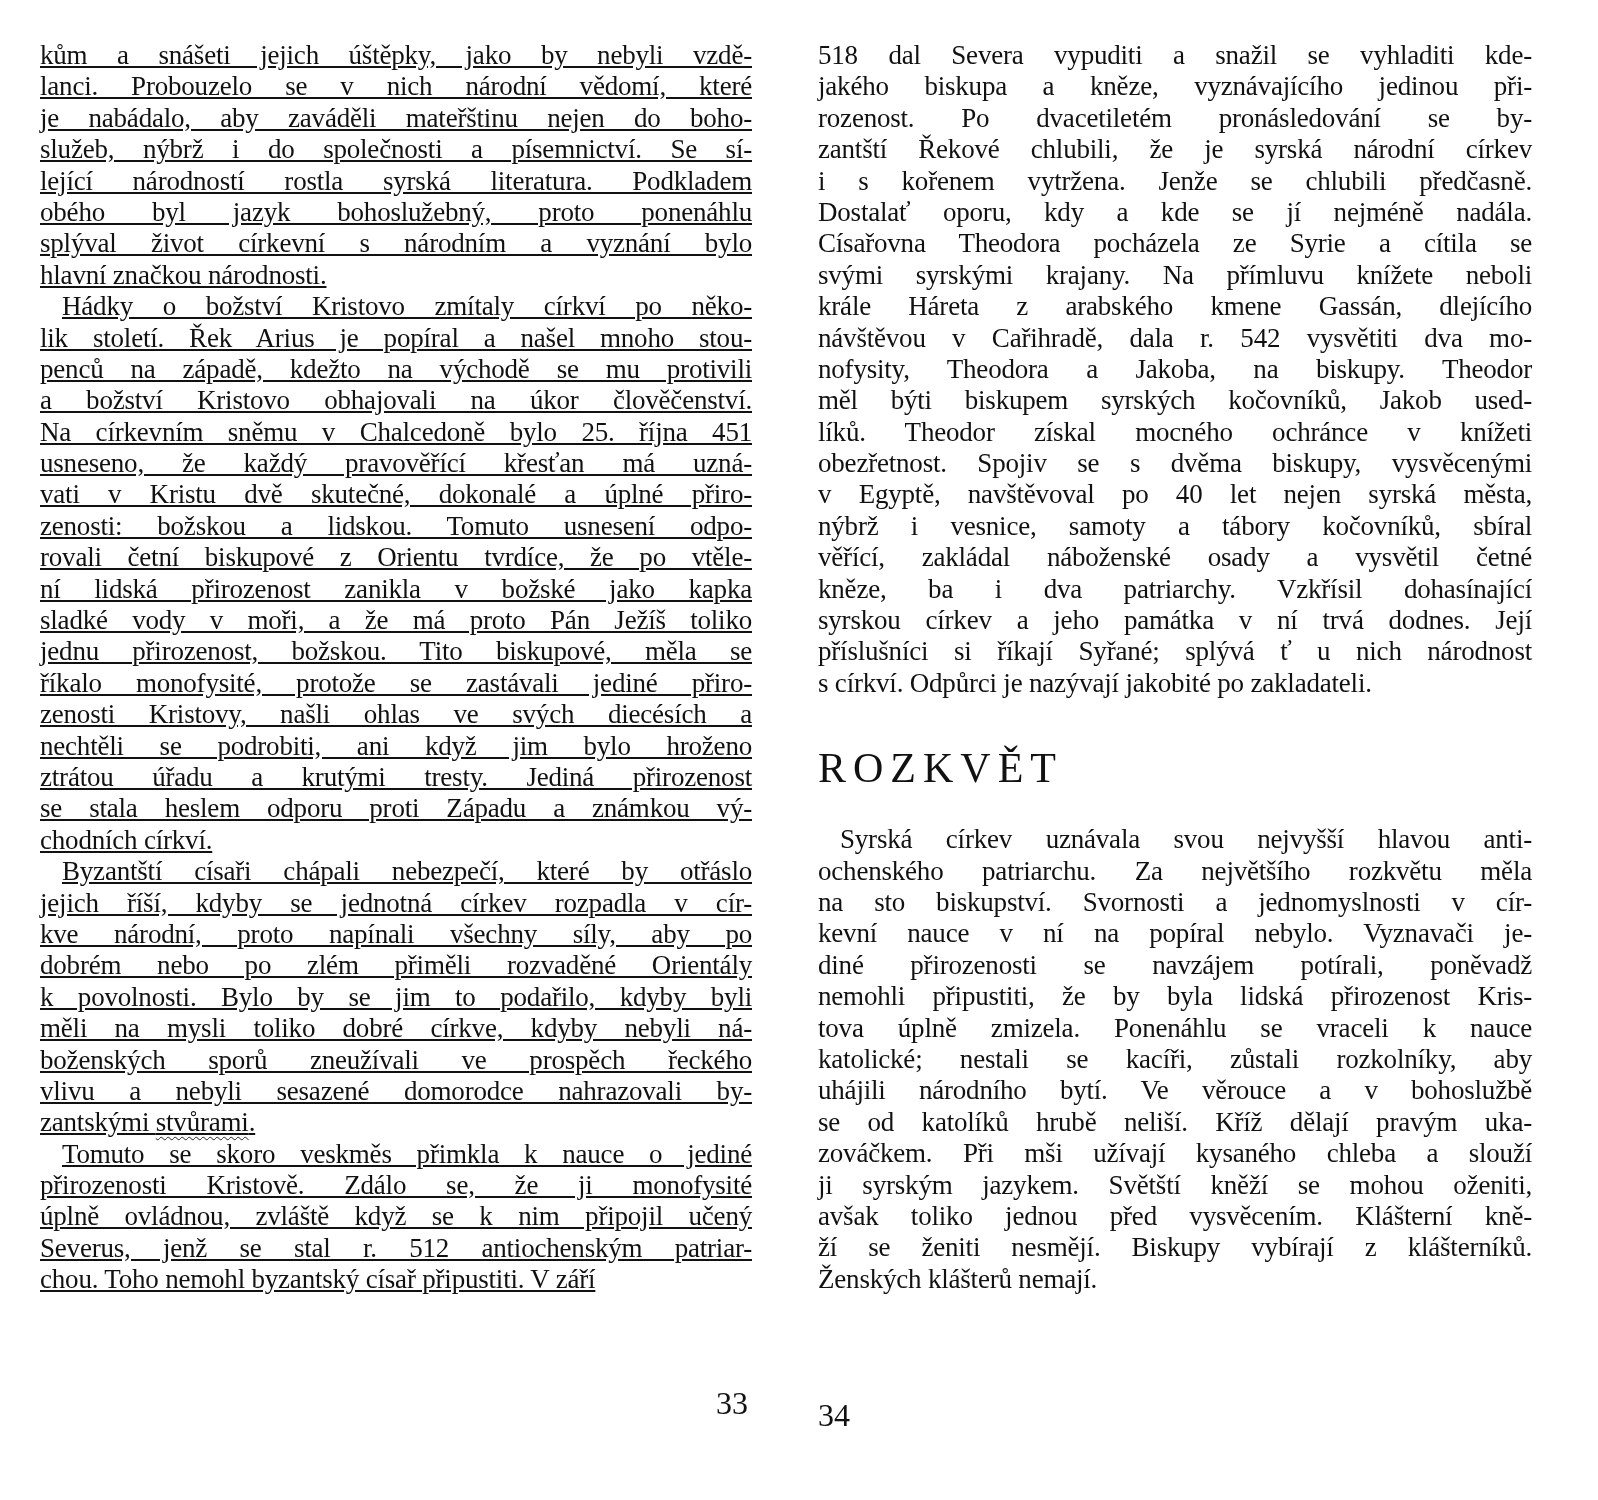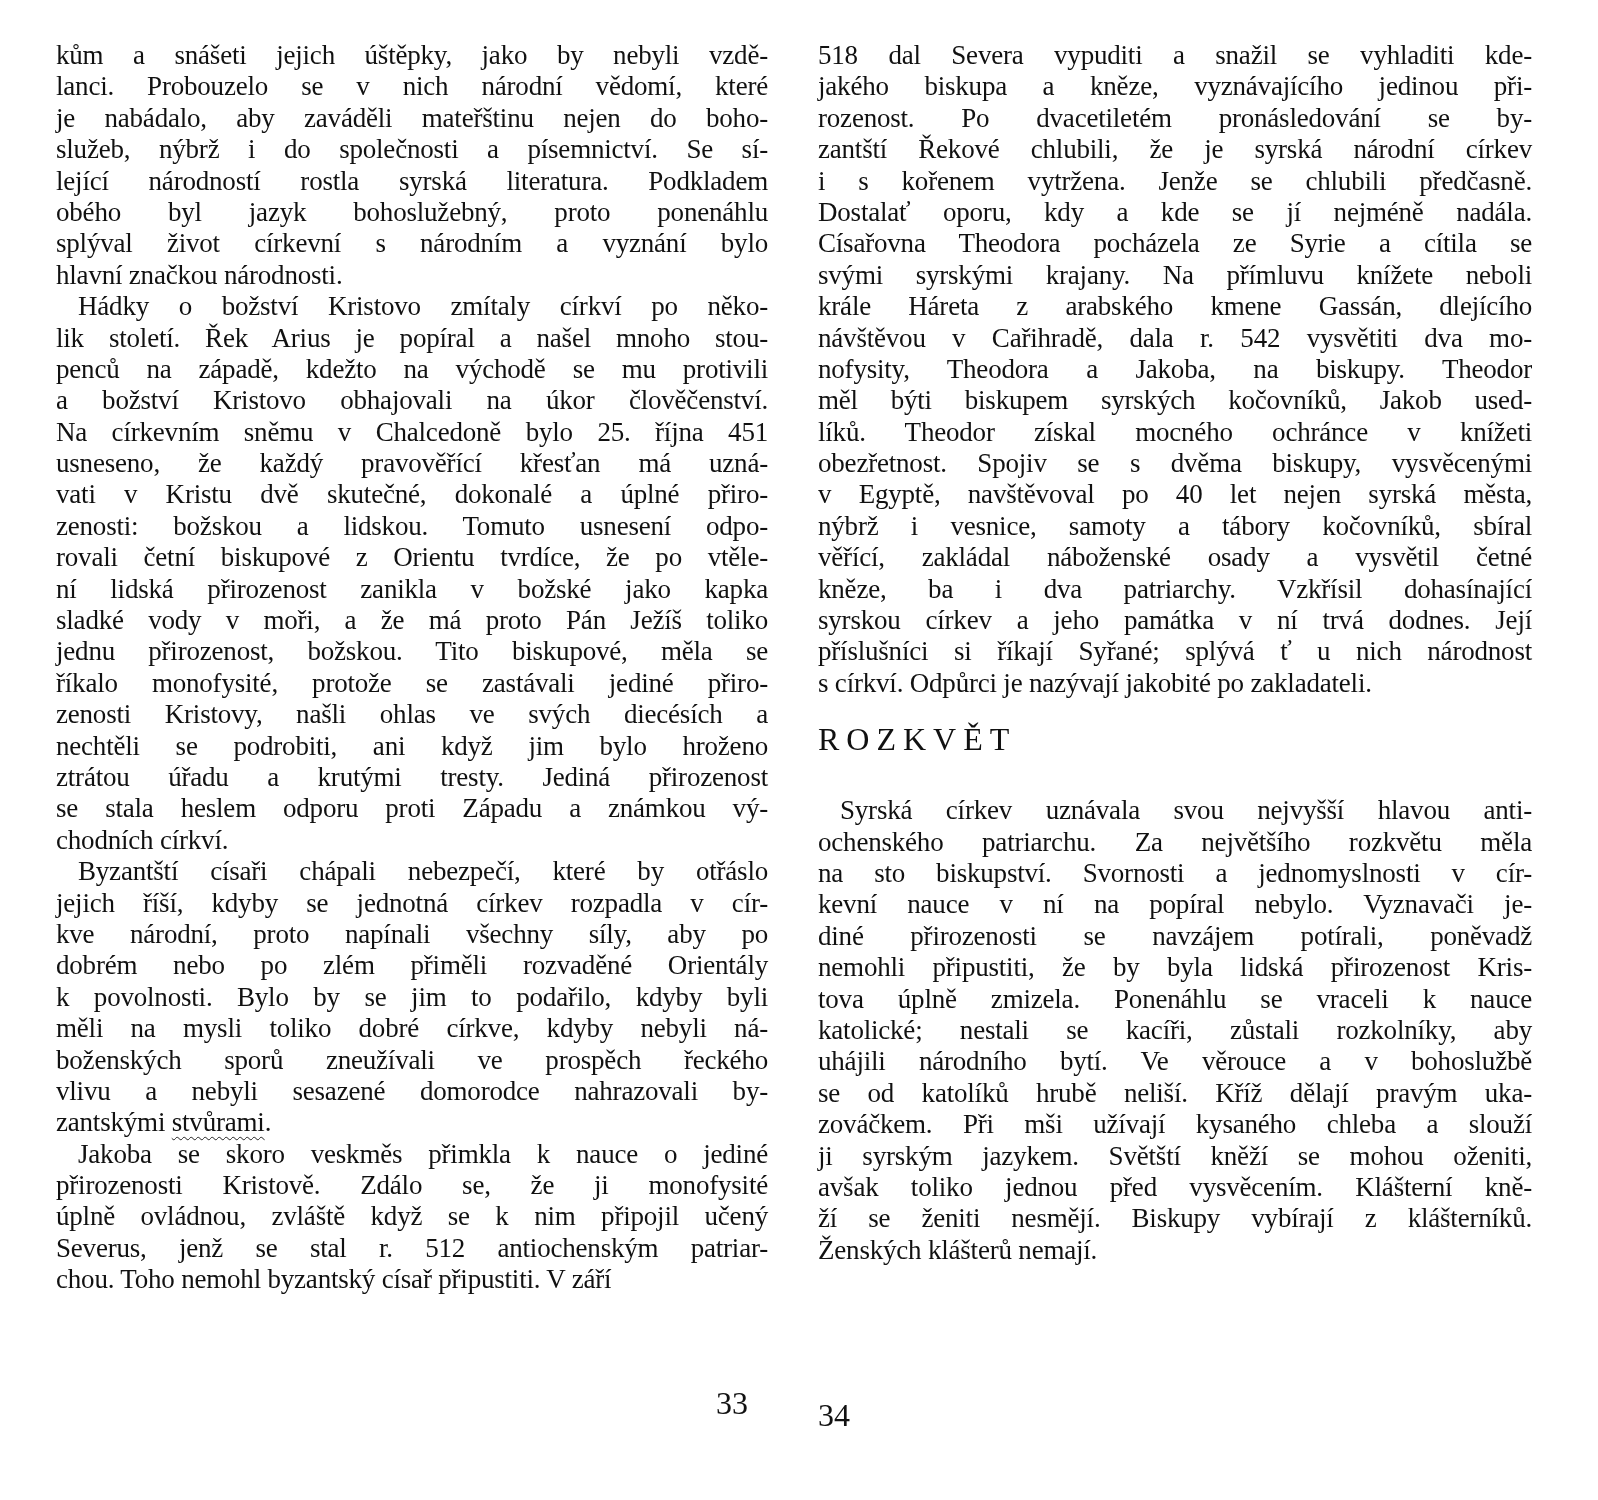--- a/index.html
+++ b/index.html
@@ -4,38 +4,38 @@
 <style>
   html, body { margin: 0; padding: 0; background: #ffffff; }
   body {
     width: 1598px; height: 1500px; position: relative; overflow: hidden;
     font-family: "Liberation Serif", "DejaVu Serif", serif;
     color: #111;
   }
   .page {
     position: absolute; top: 40px;
   }
-  #page-left { left: 56px; width: 712px; }
+  #page-left { left: 40px; width: 712px; text-decoration: underline; }
   #page-right { left: 818px; width: 714px; }
   .line {
     display: block;
     font-size: 27px;
     line-height: 31.4px;
     height: 31.4px;
     white-space: nowrap;
     text-align: justify;
     text-align-last: justify;
     letter-spacing: -0.2px;
   }
   .line.last { text-align-last: left; }
   .line.indent { padding-left: 22px; }
   .heading {
-    font-size: 32px;
+    font-size: 42px;
     letter-spacing: 7px;
-    margin: 20px 0 36px 0;
+    margin: 49px 0 36px 0;
     height: 40px; line-height: 40px;
   }
   .underline-wavy {
     text-decoration: underline wavy #222;
     text-decoration-thickness: 1px;
     text-underline-offset: 5px;
   }
   .page-number {
     position: absolute; font-size: 32px;
     font-family: "Liberation Serif", serif;
@@ -82,21 +82,21 @@
       <span class="line">jejich říší, kdyby se jednotná církev rozpadla v cír-</span>
       <span class="line">kve národní, proto napínali všechny síly, aby po</span>
       <span class="line">dobrém nebo po zlém přiměli rozvaděné Orientály</span>
       <span class="line">k povolnosti. Bylo by se jim to podařilo, kdyby byli</span>
       <span class="line">měli na mysli toliko dobré církve, kdyby nebyli ná-</span>
       <span class="line">boženských sporů zneužívali ve prospěch řeckého</span>
       <span class="line">vlivu a nebyli sesazené domorodce nahrazovali by-</span>
       <span class="line last">zantskými <span class="underline-wavy">stvůrami</span>.</span>
     </div>
     <div>
-      <span class="line indent">Jakoba se skoro veskměs přimkla k nauce o jediné</span>
+      <span class="line indent">Tomuto se skoro veskměs přimkla k nauce o jediné</span>
       <span class="line">přirozenosti Kristově. Zdálo se, že ji monofysité</span>
       <span class="line">úplně ovládnou, zvláště když se k nim připojil učený</span>
       <span class="line">Severus, jenž se stal r. 512 antiochenským patriar-</span>
       <span class="line last">chou. Toho nemohl byzantský císař připustiti. V září</span>
     </div>
   </div>
 <div class="page" id="page-right">
     <div>
       <span class="line">518 dal Severa vypuditi a snažil se vyhladiti kde-</span>
       <span class="line">jakého biskupa a kněze, vyznávajícího jedinou při-</span>

